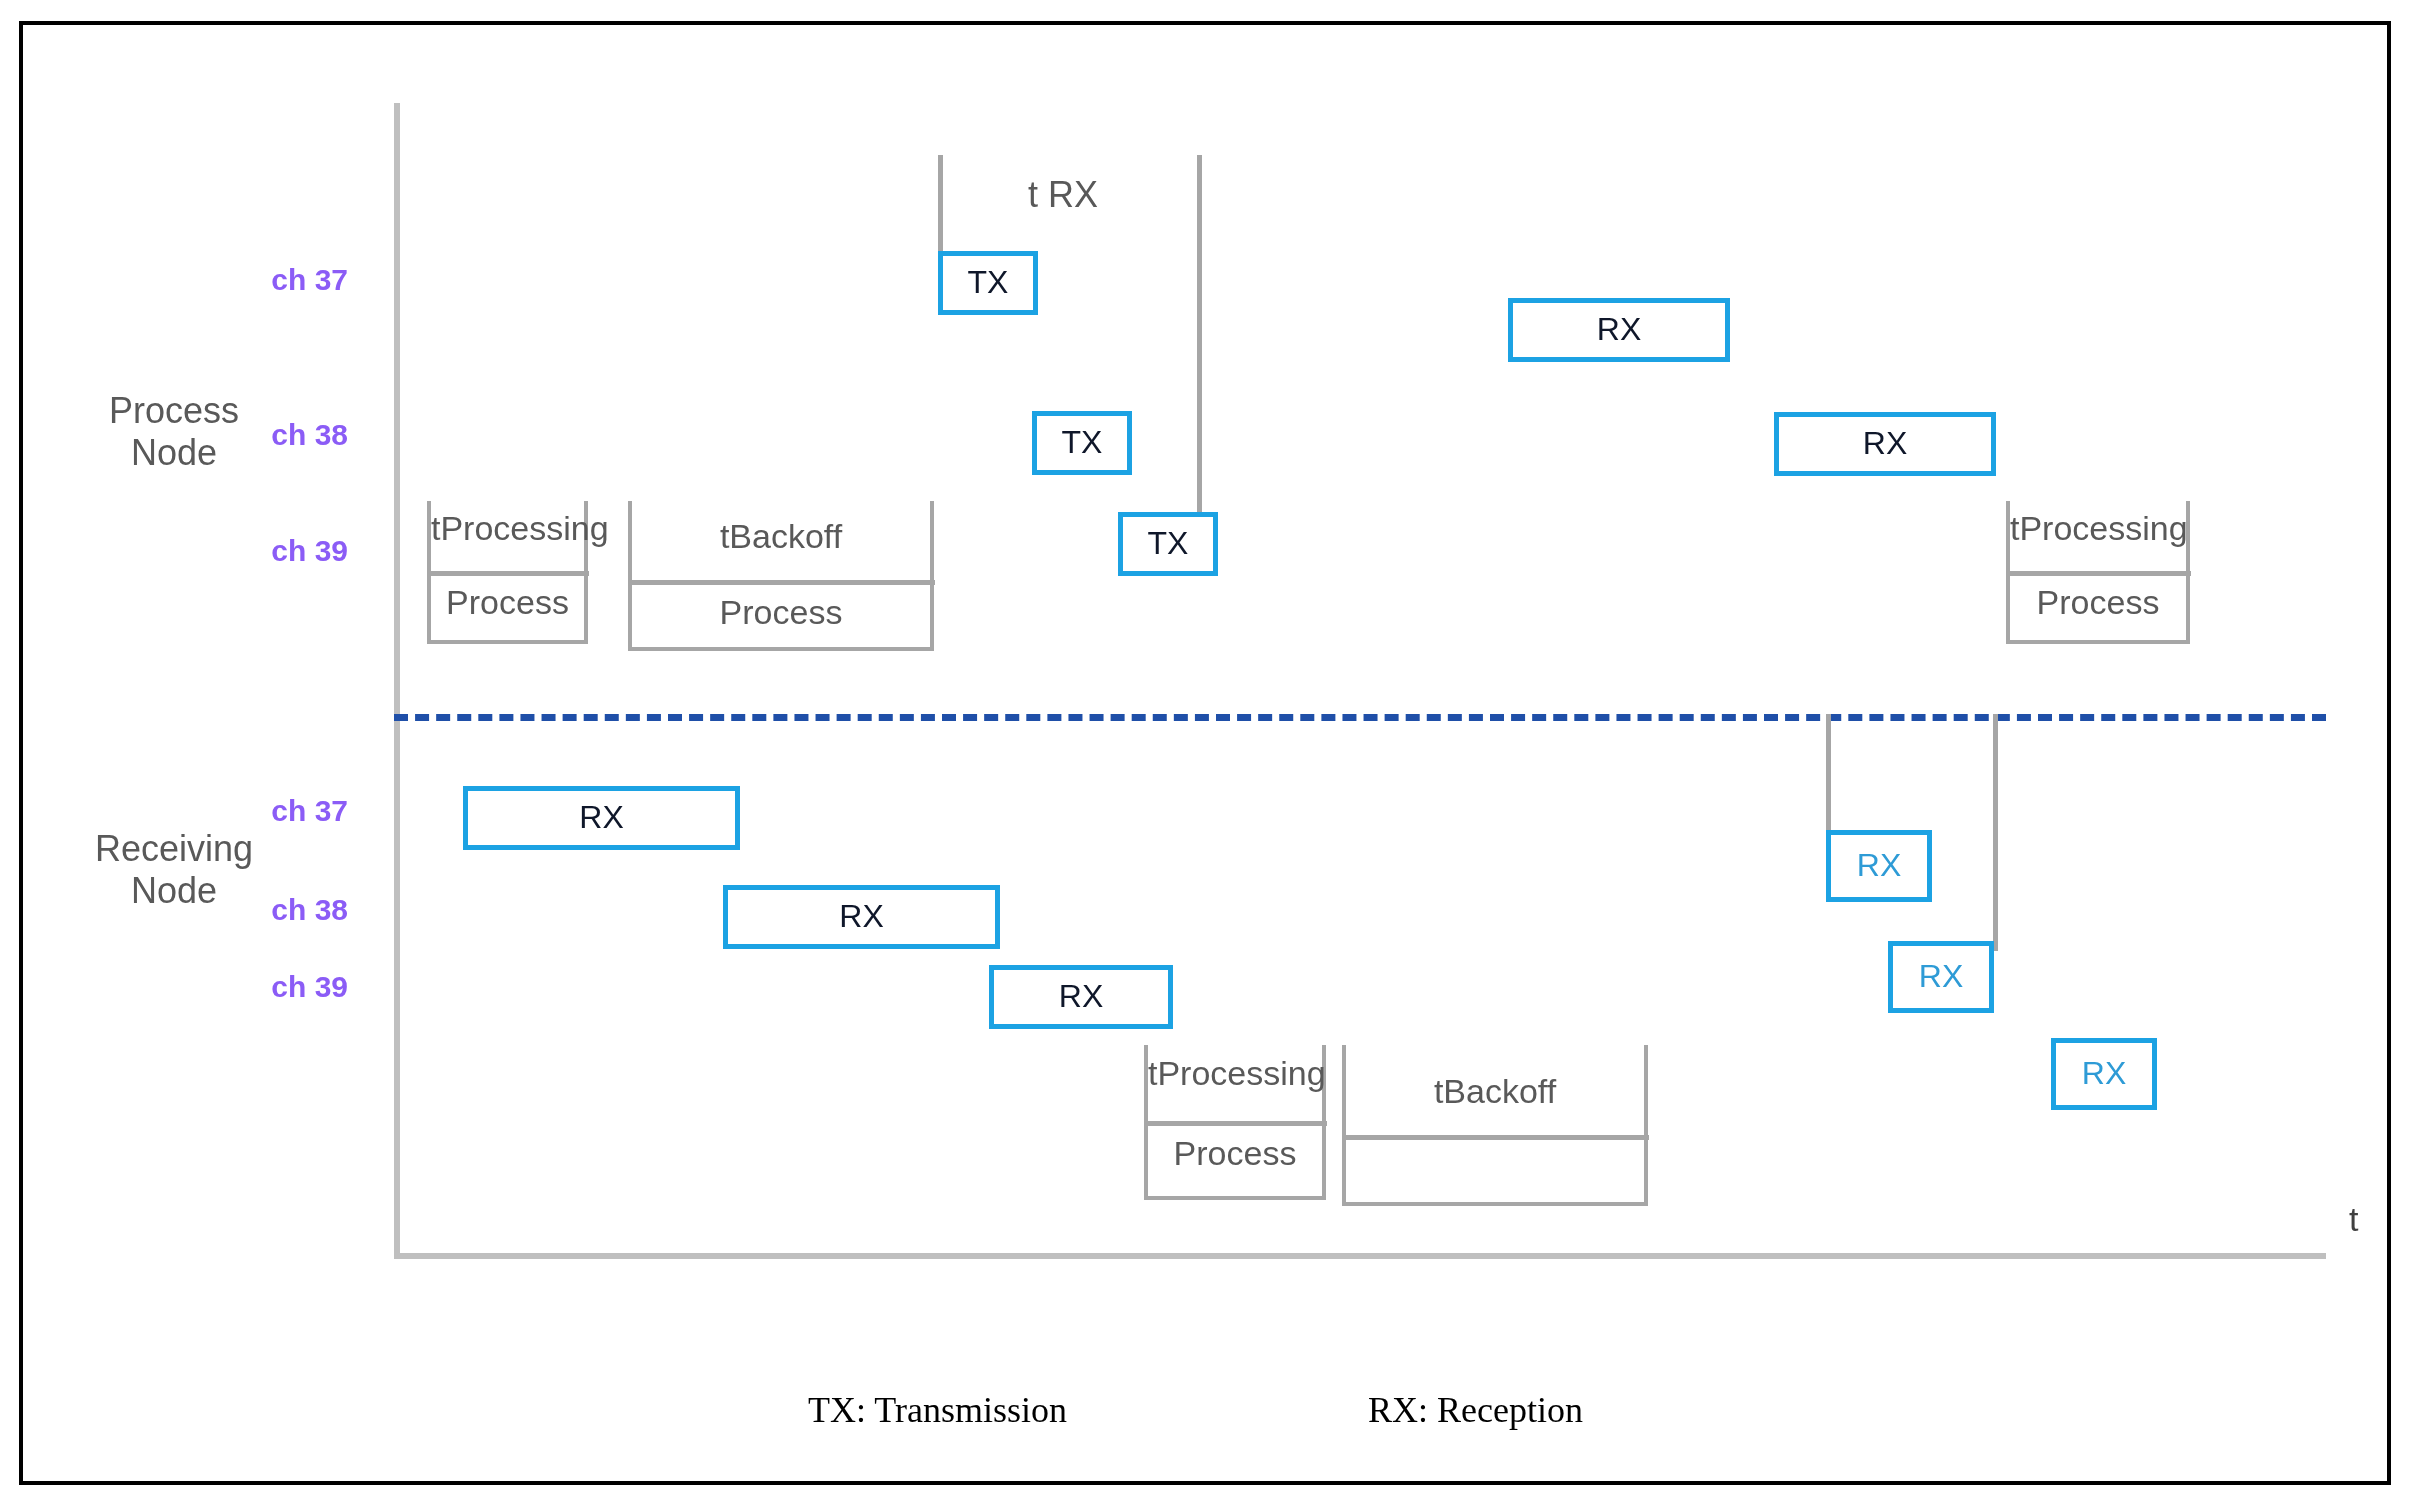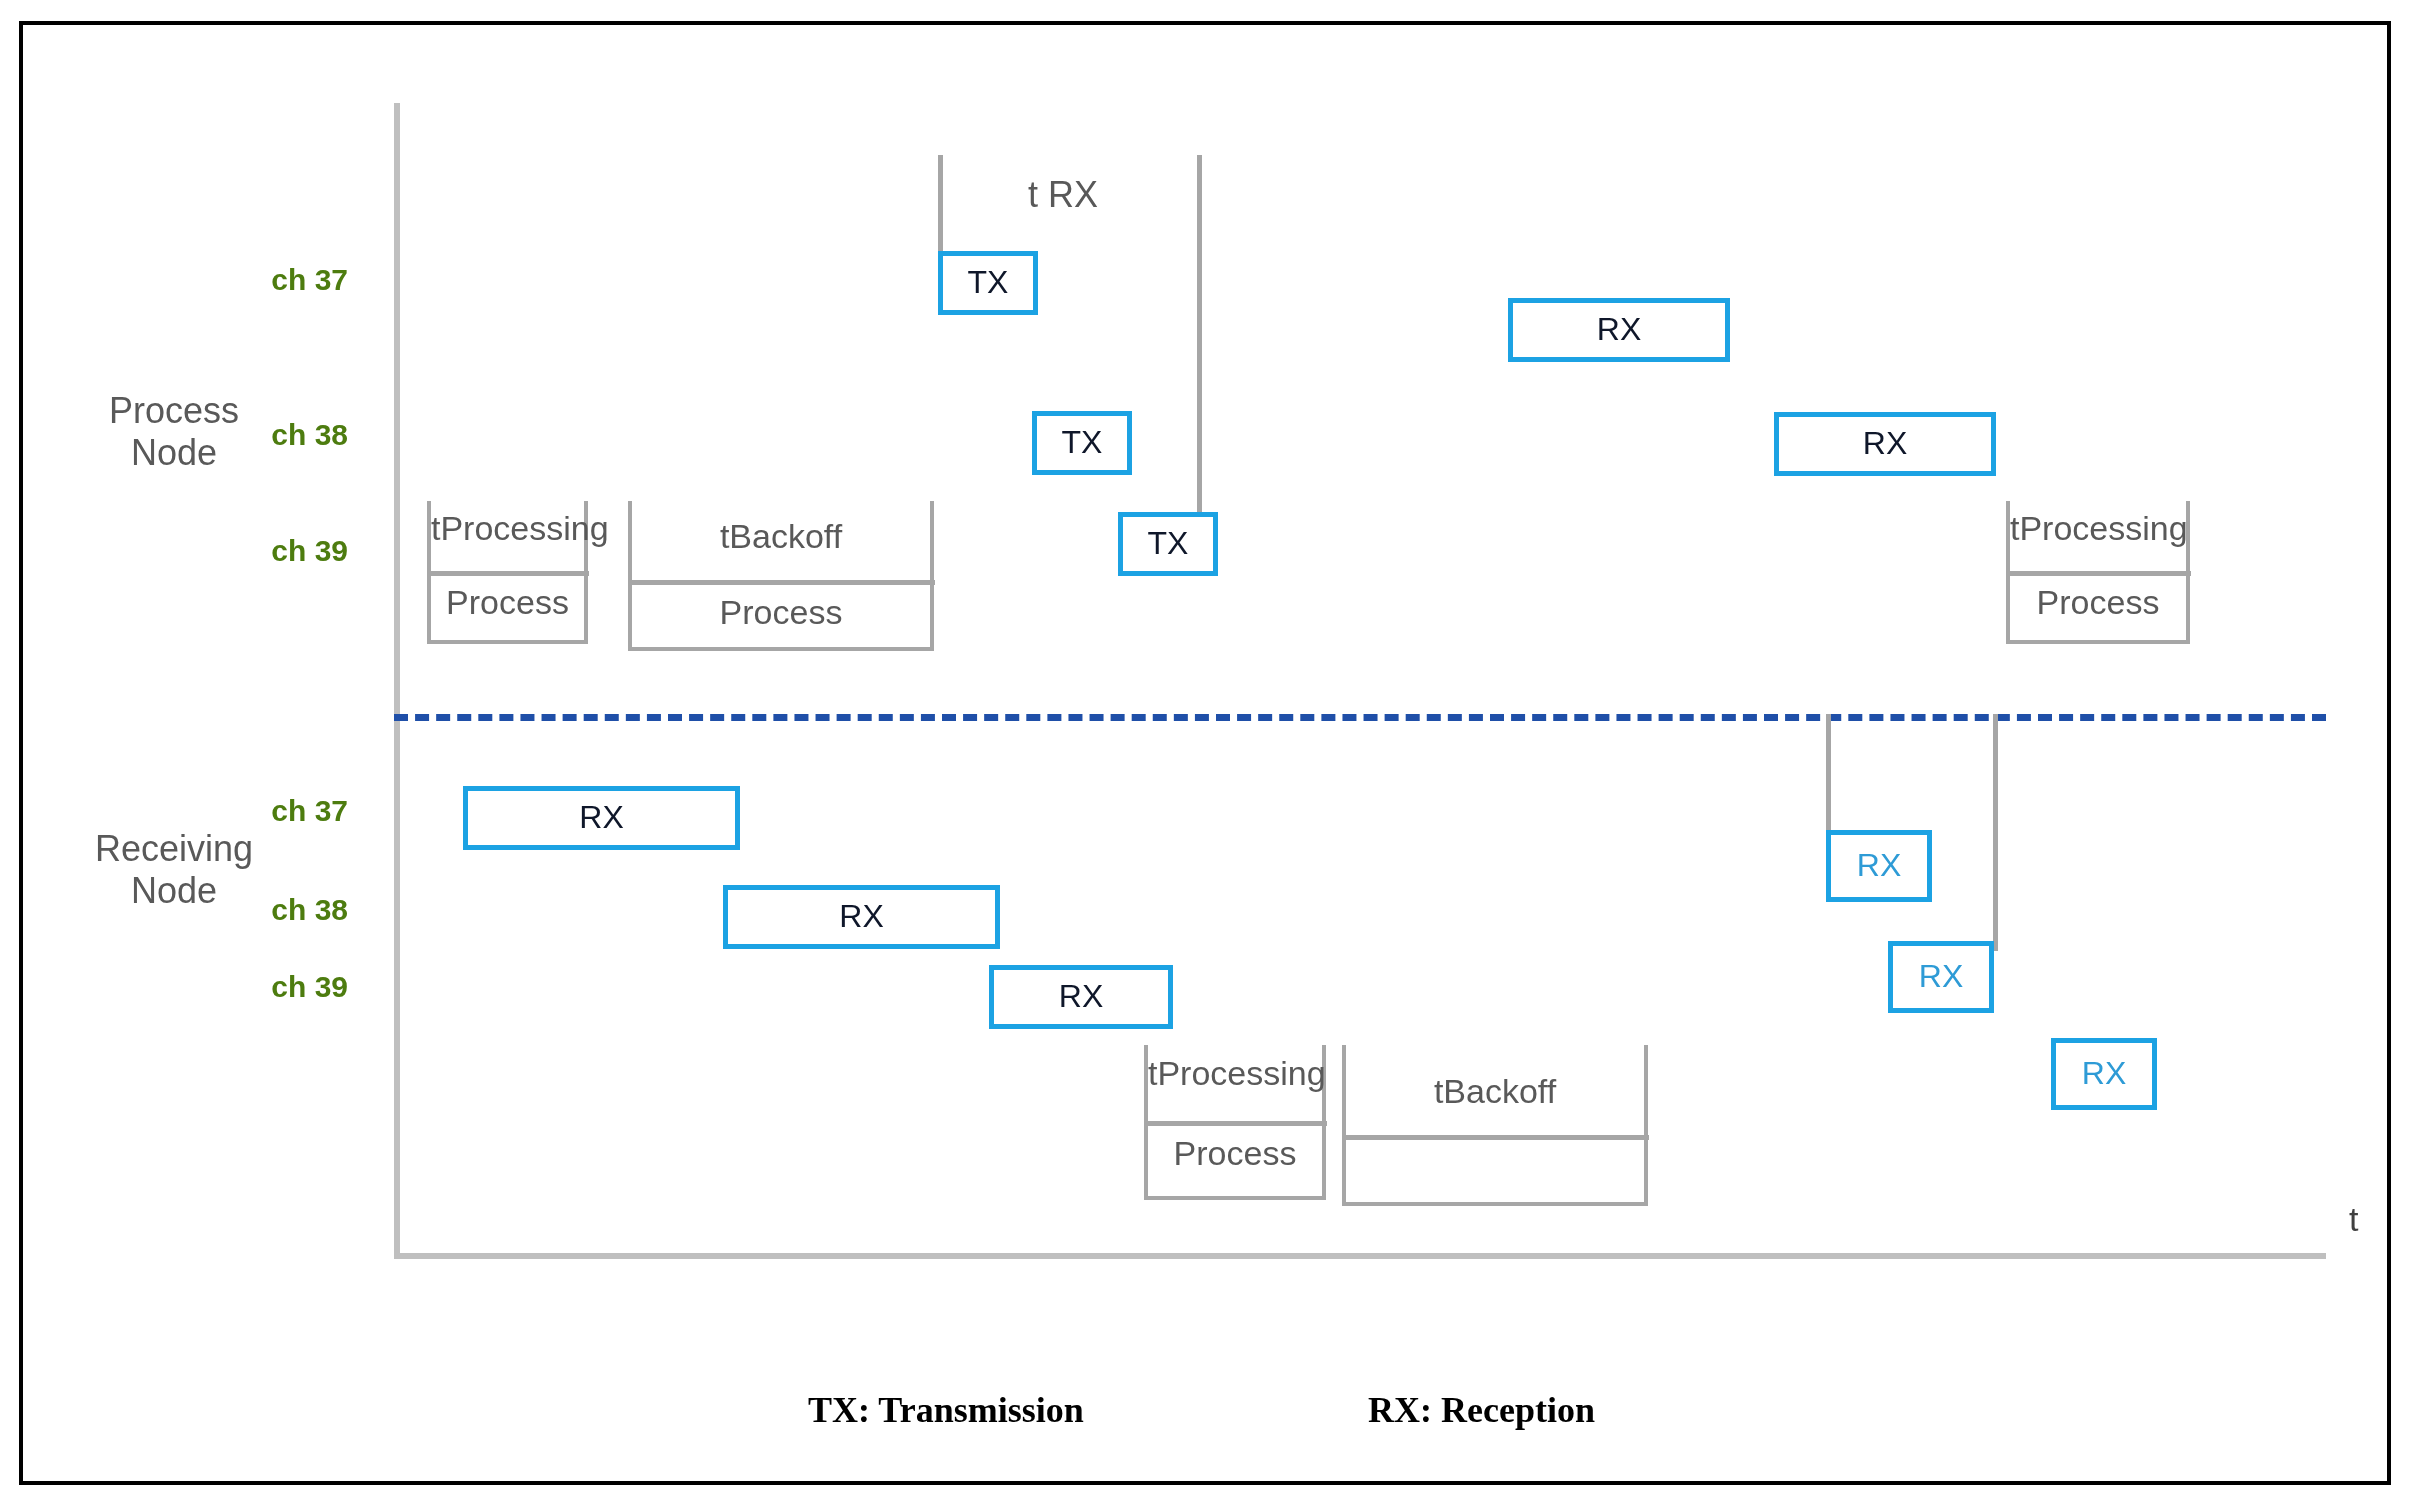--- a/index.html
+++ b/index.html
@@ -32,21 +32,21 @@
     position: absolute;
     background: #bfbfbf;
   }
   .axis-h {
     position: absolute;
     background: #bfbfbf;
   }
   
   .ch-label {
     position: absolute;
-    color: #4d7c0f;
+    color: #8b5cf6;
     font-size: 30px;
     font-weight: 700;
     letter-spacing: 0px;
     white-space: nowrap;
     text-align: right;
   }
   .node-label {
     position: absolute;
     color: #595959;
     font-size: 36px;
@@ -123,21 +123,21 @@
   
   .conn {
     position: absolute;
     background: #a6a6a6;
   }
   
   .legend-item {
     position: absolute;
     font-family: "Liberation Serif", serif;
     font-size: 36px;
-    font-weight: 700;
+    font-weight: 400;
     color: #000000;
     white-space: nowrap;
   }
 </style>
 </head>
 <body>
 
 <div id="figure">
 
   <div class="frame"></div>

